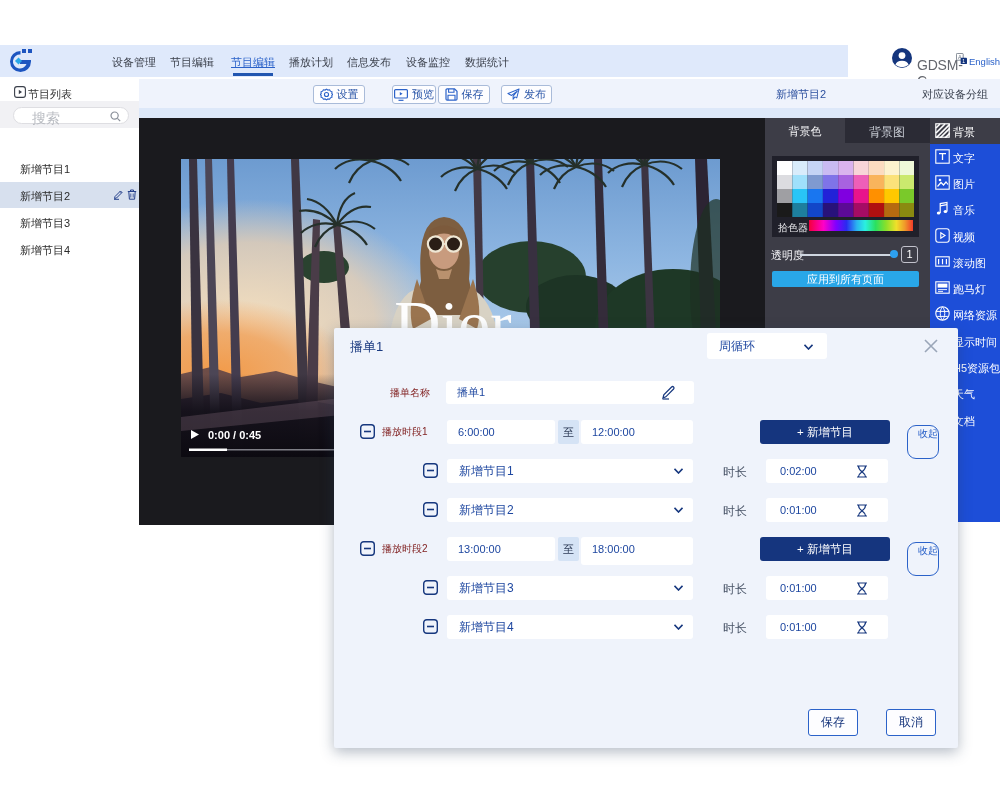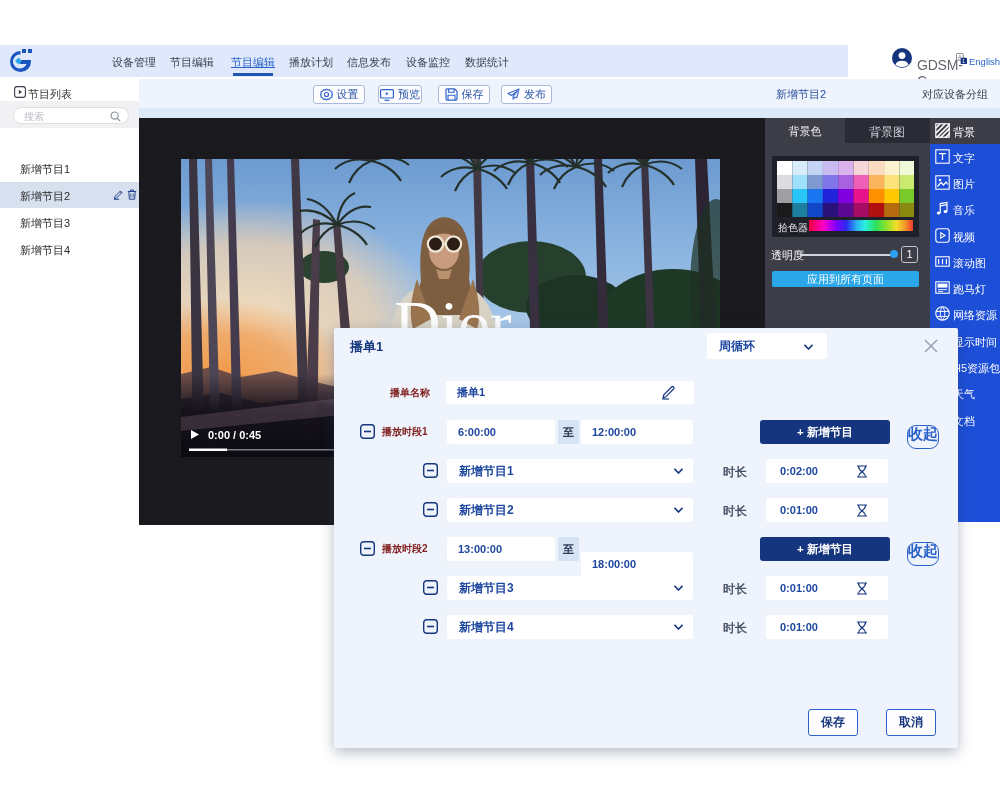--- a/index.html
+++ b/index.html
@@ -12,27 +12,27 @@
 #navul { left:233px; top:28px; width:40px; height:3px; background:#2156b0; }
 #toolbar { left:139px; top:79px; width:861px; height:39px; background:#eff3fc; }
 .tbtn { top:6px; height:19px; background:#fdfdff; border:1px solid #a9bbd9; border-radius:3px; color:#2b56a8; font-size:11px; display:flex; align-items:center; justify-content:center; gap:4px; }
 #sidebar { left:0; top:79px; width:139px; height:721px; background:#fff; }
 #canvas { left:139px; top:118px; width:626px; height:407px; background:#1a1a1e; }
 #rpanel { left:765px; top:118px; width:165px; height:407px; background:#3d3d47; }
 #rtools { left:930px; top:118px; width:70px; height:404px; background:#1d4ed8; }
 .rtitem { left:0; width:70px; height:26px; color:#fff; font-size:11px; }
 .rtitem .lab { left:23px; top:7px; white-space:nowrap; }
 .rtitem svg { position:absolute; left:5px; top:5px; }
-#modal { left:334px; top:328px; width:624px; height:420px; background:#eff3fb; border-radius:2px; box-shadow:0 4px 14px rgba(40,60,90,.35);font-weight:bold; }
+#modal { left:334px; top:328px; width:624px; height:420px; background:#eff3fb; border-radius:2px; box-shadow:0 4px 14px rgba(40,60,90,.35); }
 #modal div { position:absolute; }
 .inp { background:#fff; border-radius:3px; color:#1e47a0; font-size:11px; }
 .inp span { position:relative; }
 .mlabel { font-size:10px; color:#7f1d1d; white-space:nowrap; }
 .navybtn { background:#15357e; color:#fff; border-radius:3px; display:flex; align-items:center; justify-content:center; }
-.pill { width:32px; height:24px; border:1px solid #2b62c9; border-radius:9px; color:#2b62c9; font-size:15px; text-align:left; line-height:15px; }
+.pill { width:32px; height:34px; border:1px solid #2b62c9; border-radius:9px; color:#2b62c9; font-size:10px; text-align:right; line-height:15px; }
 .whitebtn { width:50px; height:27px; background:#fdfdff; border:1px solid #2b62c9; border-radius:3px; color:#16357c; font-size:12px; text-align:center; line-height:25px; }
 .icsvg { position:absolute; }
 </style>
 </head>
 <body>
 <div id="stage">
 <div id="navbar">
   <svg class="icsvg" style="left:7px;top:3px" width="27" height="27" viewBox="0 0 27 27">
     <path d="M13.5 3 A10.5 10.5 0 1 0 24 13.5 L24 12 L13 12 L13 16 L19.5 16 A7 7 0 1 1 13.5 6.6 Z" fill="#1d55c0"></path>
     <rect x="15" y="1" width="4" height="4" fill="#1d55c0"></rect>
@@ -63,21 +63,21 @@
 </div>
 <div id="toolbar">
   <div style="left:0;top:29px;width:861px;height:10px;background:#dde8f9"></div>
   <div class="tbtn" style="left:174px;width:52px">
     <svg width="13" height="13" viewBox="0 0 14 14">
           <path d="M7 1.2 L8.5 2.2 L10.3 1.9 L11.2 3.4 L12.9 4.1 L12.7 5.9 L13.8 7 L12.7 8.1 L12.9 9.9 L11.2 10.6 L10.3 12.1 L8.5 11.8 L7 12.8 L5.5 11.8 L3.7 12.1 L2.8 10.6 L1.1 9.9 L1.3 8.1 L0.2 7 L1.3 5.9 L1.1 4.1 L2.8 3.4 L3.7 1.9 L5.5 2.2 Z" fill="none" stroke="#2b62c9" stroke-width="1.2"></path>
           <circle cx="7" cy="7" r="2.2" fill="none" stroke="#2b62c9" stroke-width="1.2"></circle>
         </svg>
     <span>设置</span>
       </div>
-  <div class="tbtn" style="left:239px;width:44px">
+  <div class="tbtn" style="left:253px;width:44px">
     <svg width="14" height="12" viewBox="0 0 14 12">
           <rect x="0.6" y="0.6" width="12.8" height="8.4" rx="1" fill="none" stroke="#2b62c9" stroke-width="1.2"></rect>
           <path d="M5.8 3 L8.6 4.8 L5.8 6.6 Z" fill="#2b62c9"></path>
           <path d="M4.5 11.3 H9.5" stroke="#2b62c9" stroke-width="1.2"></path>
         </svg>
     <span>预览</span>
       </div>
   <div class="tbtn" style="left:299px;width:52px">
     <svg width="13" height="13" viewBox="0 0 13 13">
           <path d="M1 2 a1.2 1.2 0 0 1 1.2-1.2 h7.3 L12 3.3 V11 a1.2 1.2 0 0 1-1.2 1.2 H2.2 A1.2 1.2 0 0 1 1 11 Z" fill="none" stroke="#2b62c9" stroke-width="1.2"></path>
@@ -96,21 +96,21 @@
   <div style="left:783px;top:8px;font-size:11px;color:#39404e">对应设备分组</div>
 </div>
 <div id="sidebar">
   <svg class="icsvg" style="left:14px;top:7px" width="12" height="12" viewBox="0 0 12 12">
         <rect x="0.6" y="0.6" width="10.8" height="10.8" rx="2.4" fill="none" stroke="#3a3f4a" stroke-width="1.1"></rect>
         <path d="M4.8 3.8 L8 6 L4.8 8.2 Z" fill="#3a3f4a"></path>
       </svg>
   <div style="left:28px;top:8px;font-size:11px;color:#333">节目列表</div>
   <div style="left:0;top:22px;width:139px;height:27px;background:#f1f1f4"></div>
   <div style="left:13px;top:28px;width:116px;height:17px;background:#fff;border:1px solid #dedee2;border-radius:9px">
-    <span style="position:absolute;left:10px;top:2px;font-size:10px;color:#b9bcc2">搜索</span>
+    <span style="position:absolute;left:18px;top:2px;font-size:14px;color:#b9bcc2">搜索</span>
     <svg style="position:absolute;right:7px;top:3px" width="11" height="11" viewBox="0 0 11 11">
           <circle cx="4.6" cy="4.6" r="3.6" fill="none" stroke="#8a8f99" stroke-width="1.2"></circle>
           <path d="M7.4 7.4 L10.2 10.2" stroke="#8a8f99" stroke-width="1.2"></path>
         </svg>
   </div>
   <div style="left:20px;top:83px;font-size:11px;color:#2a2a2a">新增节目1</div>
   <div style="left:0;top:103px;width:139px;height:26px;background:#d7e0ee"></div>
   <div style="left:20px;top:110px;font-size:11px;color:#2a2a2a">新增节目2</div>
   <svg class="icsvg" style="left:113px;top:110px" width="11" height="11" viewBox="0 0 11 11">
         <path d="M1.5 9.5 L2 7.5 L7.5 2 L9 3.5 L3.5 9 Z M7 2.5 L8.5 4" fill="none" stroke="#26418c" stroke-width="1"></path>
@@ -418,21 +418,21 @@
         </svg>
   </div>
 
   <svg class="icsvg" style="left:26px;top:213px" width="15" height="15" viewBox="0 0 15 15">
         <rect x="0.7" y="0.7" width="13.6" height="13.6" rx="3" fill="none" stroke="#16377e" stroke-width="1.4"></rect>
         <path d="M4 7.5 H11" stroke="#16377e" stroke-width="1.6"></path>
       </svg>
   <div class="mlabel" style="left:48px;top:214px">播放时段2</div>
   <div class="inp" style="left:113px;top:209px;width:108px;height:24px;line-height:24px"><span style="margin-left:11px">13:00:00</span></div>
   <div style="left:224px;top:209px;width:21px;height:24px;background:#d5e3f5;border-radius:2px;color:#2c3a55;font-size:11px;text-align:center;line-height:24px">至</div>
-  <div class="inp" style="left:247px;top:224px;width:112px;height:28px;line-height:24px"><span style="margin-left:11px">18:00:00</span></div>
+  <div class="inp" style="left:247px;top:209px;width:112px;height:28px;line-height:24px"><span style="margin-left:11px">18:00:00</span></div>
   <div class="navybtn" style="left:426px;top:209px;width:130px;height:24px;font-size:11.5px">+ 新增节目</div>
   <div class="pill" style="left:573px;top:214px">收起</div>
 
   <svg class="icsvg" style="left:89px;top:252px" width="15" height="15" viewBox="0 0 15 15">
         <rect x="0.7" y="0.7" width="13.6" height="13.6" rx="3" fill="none" stroke="#16377e" stroke-width="1.4"></rect>
         <path d="M4 7.5 H11" stroke="#16377e" stroke-width="1.6"></path>
       </svg>
   <div class="inp" style="left:113px;top:248px;width:246px;height:24px;line-height:24px"><span style="margin-left:12px;font-size:12px">新增节目3</span>
     <svg class="icsvg" style="right:10px;top:9px" width="9" height="6" viewBox="0 0 9 6">
           <path d="M0.5 0.8 L4.5 5 L8.5 0.8" fill="none" stroke="#16377e" stroke-width="1.6"></path>

